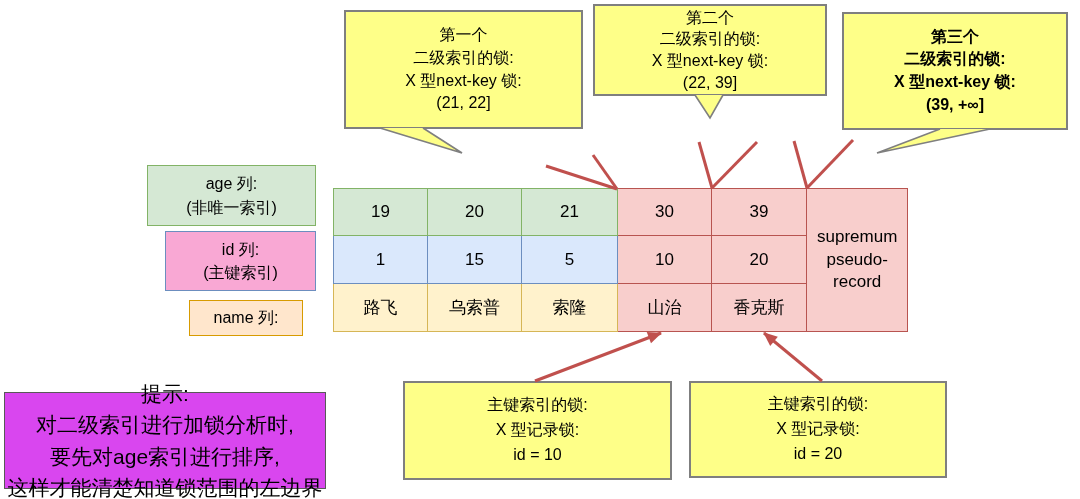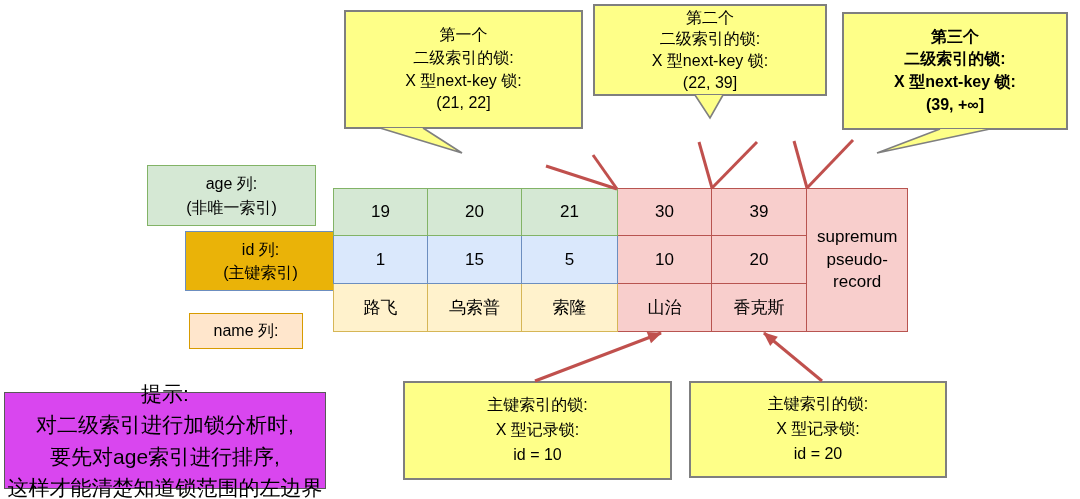--- a/index.html
+++ b/index.html
@@ -8,22 +8,22 @@
     font-family:"Liberation Sans","DejaVu Sans",sans-serif;color:#000;
   }
   .box{position:absolute;box-sizing:border-box;display:flex;align-items:center;justify-content:center;
        text-align:center;white-space:pre-line;}
   .callout{background:#feff88;border:2px solid #7f7f7f;font-size:16px;line-height:1.42;}
   .c1{left:344px;top:10px;width:239px;height:119px;}
   .c2{left:593px;top:4px;width:234px;height:92px;line-height:1.36;}
   .c3{left:842px;top:12px;width:226px;height:118px;font-weight:bold;}
   .lbl{font-size:16px;line-height:1.45;}
   .lbl-age{left:147px;top:165px;width:169px;height:61px;background:#d5e8d4;border:1.5px solid #82b366;}
-  .lbl-id{left:165px;top:231px;width:151px;height:60px;background:#eab308;border:1.5px solid #6c8ebf;margin-left:20px;}
-  .lbl-name{left:189px;top:313px;width:114px;height:36px;background:#ffe6cc;border:1.5px solid #d79b00;}
+  .lbl-id{left:165px;top:231px;width:151px;height:60px;background:#f9a8d4;border:1.5px solid #6c8ebf;}
+  .lbl-name{left:189px;top:300px;width:114px;height:36px;background:#ffe6cc;border:1.5px solid #d79b00;}
   .hint{left:4px;top:392px;width:322px;height:97px;background:#d946ef;border:1.5px solid #595959;
         font-size:21px;line-height:1.5;}
   .locknote{background:#feff88;border:2px solid #7f7f7f;font-size:16px;line-height:1.55;}
   .ln1{left:403px;top:381px;width:269px;height:99px;}
   .ln2{left:689px;top:381px;width:258px;height:97px;}
   table.rec{position:absolute;left:333px;top:188px;border-collapse:collapse;table-layout:fixed;}
   table.rec td{box-sizing:border-box;text-align:center;vertical-align:middle;font-size:17px;padding:10px;margin-top:36px;}
   td.c-green{background:#d5e8d4;border:1.8px solid #82b366;}
   td.c-blue{background:#dae8fc;border:1.8px solid #6c8ebf;}
   td.c-cream{background:#fff2cc;border:1.8px solid #d6b656;}

